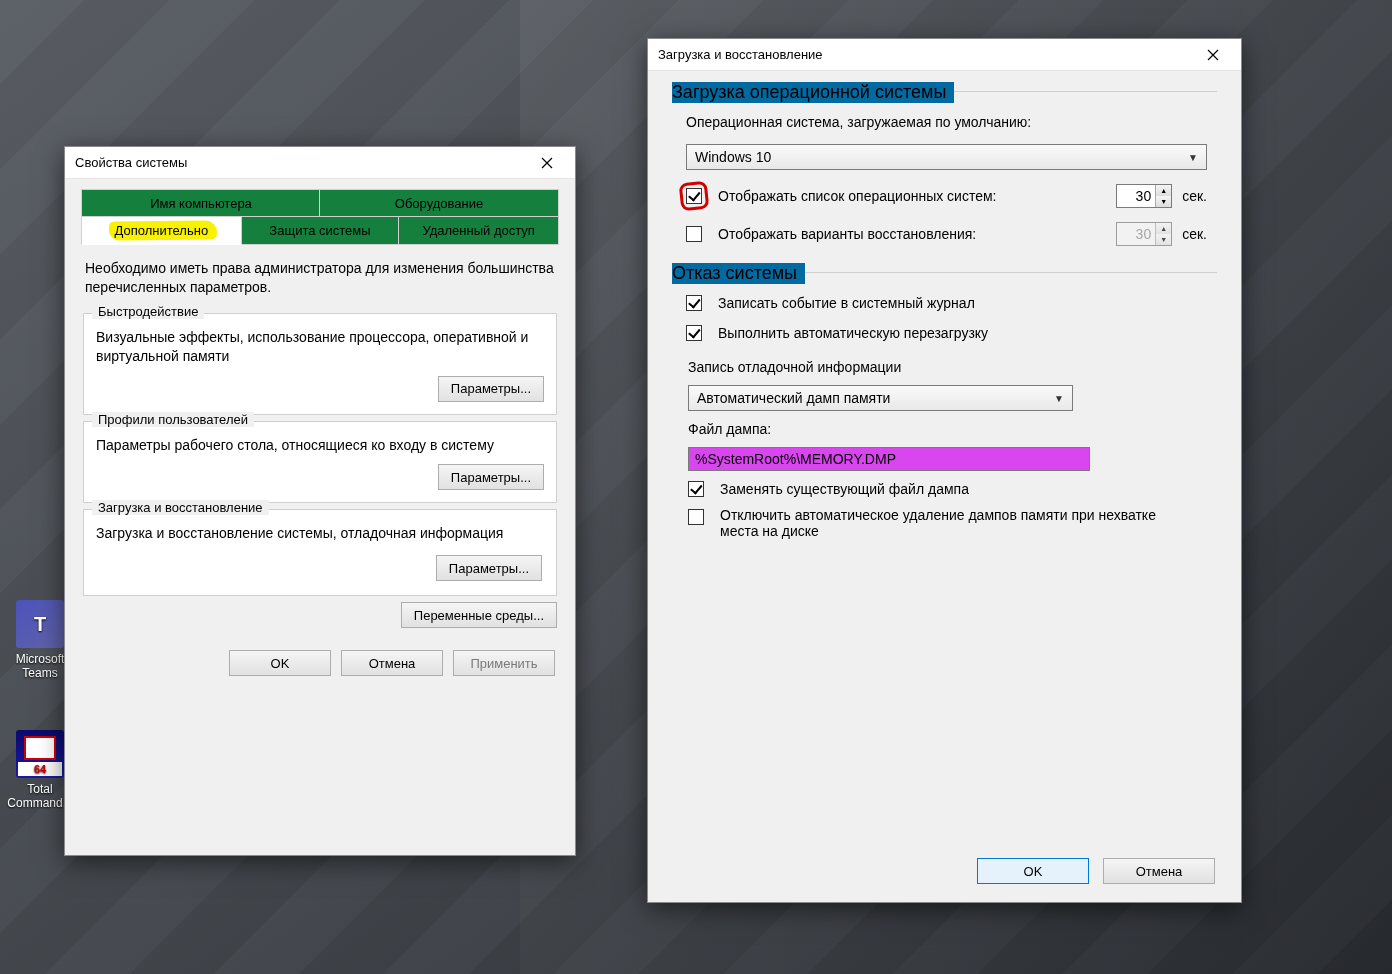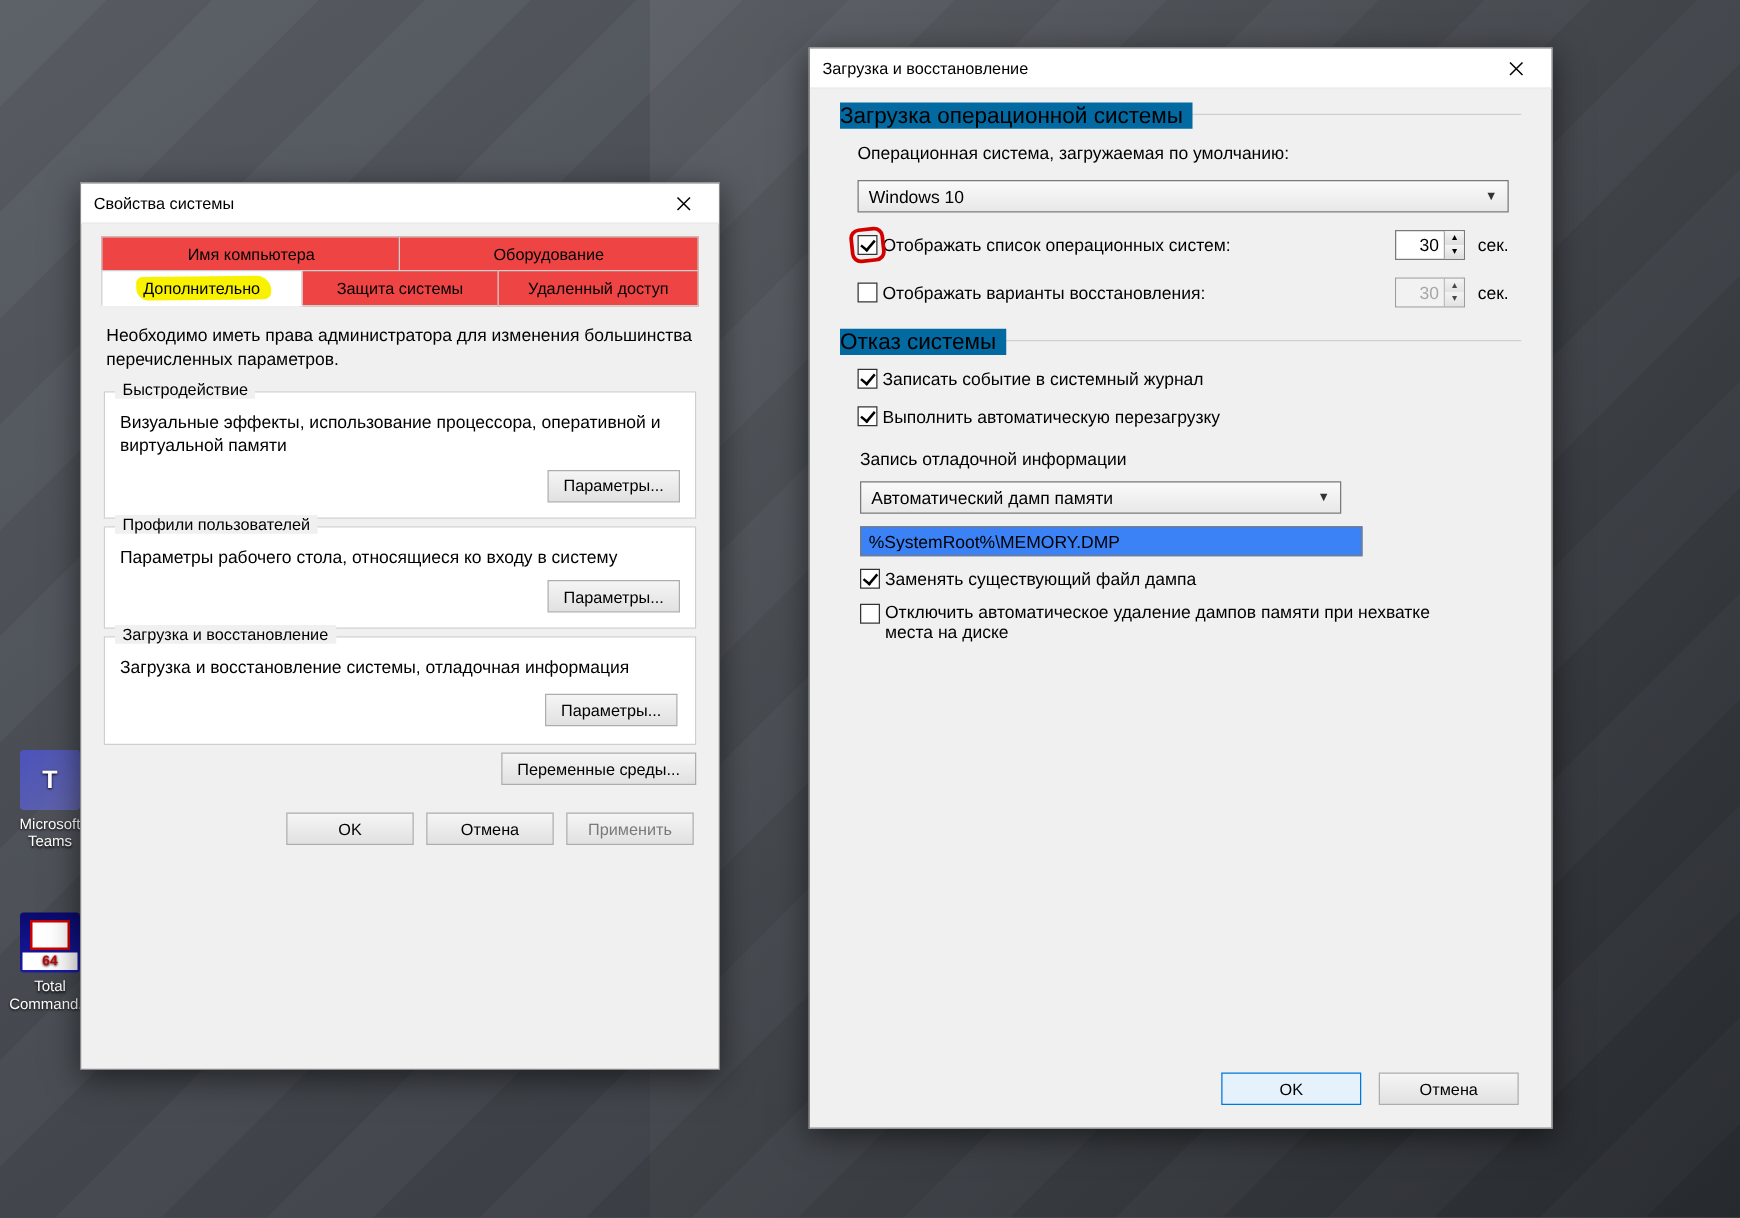--- a/index.html
+++ b/index.html
@@ -52,21 +52,21 @@
     content:""; position:absolute; left:-6px; right:-8px; top:-2px; bottom:-2px;
     background:#f8f200; border-radius:5px 12px 6px 10px; transform:rotate(-0.6deg); z-index:-1;
   }
   .red-circle { position:absolute; border:3px solid #d30000; border-radius:8px; width:28px; height:28px; top:-6px; left:-6px; transform:rotate(-6deg); pointer-events:none; }
 
   
   .dlg-left { left:64px; top:146px; width:512px; height:710px; }
   .dlg-left .content { padding:10px 16px 14px; flex:1; display:flex; flex-direction:column; }
   .tabs { display:flex; flex-wrap:wrap; width:100%; border:1px solid #acacac; background:#fff; font-size:13px; }
   .tabrow { display:flex; width:100%; }
-  .tab { flex:1; text-align:center; padding:6px 4px; border:1px solid #d0d0d0; margin:-1px; background:#ef4444; cursor:pointer; }
+  .tab { flex:1; text-align:center; padding:6px 4px; border:1px solid #d0d0d0; margin:-1px; background:#15803d; cursor:pointer; }
   .tab.active { background:#fff; font-weight:400; border-bottom:1px solid #fff; position:relative; }
   .tab .tab-hl { position:relative; z-index:1; }
   .intro { margin:14px 4px 10px; font-size:14px; line-height:1.35; }
   .group { border:1px solid #cfcfcf; margin:6px 2px 0; padding:8px 12px 12px; position:relative; background:#fff; }
   .group .legend { position:absolute; top:-10px; left:8px; background:#f0f0f0; padding:0 6px; font-size:13px; }
   .group .desc { font-size:14px; line-height:1.35; margin:6px 0 10px; }
   .btn {
     min-width:102px; height:26px; border:1px solid #adadad; background:linear-gradient(#f5f5f5,#e1e1e1);
     font-size:13px; padding:0 12px; cursor:pointer;
   }
@@ -79,31 +79,31 @@
   
   .dlg-right { left:647px; top:38px; width:595px; height:865px; }
   .dlg-right .content { padding:20px 24px 18px; flex:1; display:flex; flex-direction:column; gap:18px; }
   .fs { border:none; border-top:1px solid #cfcfcf; padding:22px 4px 8px; margin:0; position:relative; }
   .fs .fs-title { position:absolute; top:-10px; left:0; background:#0369a1; padding:0 8px 0 0; font-size:18px; }
   .fs .inner { padding:0 6px 0 10px; display:flex; flex-direction:column; gap:14px; }
   .label { font-size:14px; }
   .select { width:100%; height:26px; border:1px solid #7a7a7a; background:linear-gradient(#fafafa,#e8e8e8); display:flex; align-items:center; padding:0 8px; font-size:14px; justify-content:space-between; }
   .select .arrow { font-size:10px; color:#333; }
   .select.small { width:385px; }
-  .chkrow { display:flex; align-items:center; gap:4px; font-size:14px; position:relative; }
+  .chkrow { display:flex; align-items:center; gap:16px; font-size:14px; position:relative; }
   .chk { width:16px; height:16px; border:1px solid #333; background:#fff; display:flex; align-items:center; justify-content:center; cursor:pointer; flex-shrink:0;}
   .chk.checked::after { content:""; width:9px; height:5px; border-left:2px solid #000; border-bottom:2px solid #000; transform:rotate(-50deg) translate(1px,-1px);}
   .timerow { display:flex; align-items:center; gap:10px; font-size:14px; }
   .timerow .spacer { flex:1; }
   .spinner { display:flex; border:1px solid #7a7a7a; background:#fff; height:24px; }
   .spinner input { width:38px; border:none; text-align:right; padding:0 4px; font-size:14px; font-family:inherit; background:transparent;}
   .spinner input:disabled { color:#888; background:#f4f4f4;}
   .spinner .spin-btns { width:16px; display:flex; flex-direction:column; border-left:1px solid #aaa;}
   .spinner .sb { flex:1; background:linear-gradient(#f5f5f5,#ddd); display:flex; align-items:center; justify-content:center; font-size:7px; cursor:pointer;}
-  .txt { width:402px; height:24px; border:1px solid #7a7a7a; background:#3b82f6; font-size:14px; padding:6px 6px; font-family:inherit;}
+  .txt { width:402px; height:24px; border:1px solid #7a7a7a; background:#d946ef; font-size:14px; padding:6px 6px; font-family:inherit;}
   .sub { padding-left:2px; }
   .footer2 { display:flex; justify-content:flex-end; gap:14px; margin-top:auto; padding:6px 2px 0;}
   .btn.wide { min-width:112px; height:26px;}
 </style>
 </head>
 <body>
 
 <div class="desktop-bg"></div>
 
 <div class="desk-icon teams">
@@ -256,20 +256,21 @@
           <div class="chk checked"></div>
           <span>Выполнить автоматическую перезагрузку</span>
         </div>
 
         <div class="sub" style="display:flex;flex-direction:column;gap:10px;margin-top:4px;">
           <div class="label">Запись отладочной информации</div>
           <div class="select small">
             <span>Автоматический дамп памяти</span>
             <span class="arrow">▼</span>
           </div>
+          <div class="label">Файл дампа:</div>
           <input class="txt" value="%SystemRoot%\MEMORY.DMP" style="">
           <div class="chkrow">
             <div class="chk checked"></div>
             <span>Заменять существующий файл дампа</span>
           </div>
           <div class="chkrow" style="align-items:flex-start;">
             <div class="chk" style="margin-top:2px;"></div>
             <span style="max-width:460px;">Отключить автоматическое удаление дампов памяти при нехватке места на диске</span>
           </div>
         </div>

